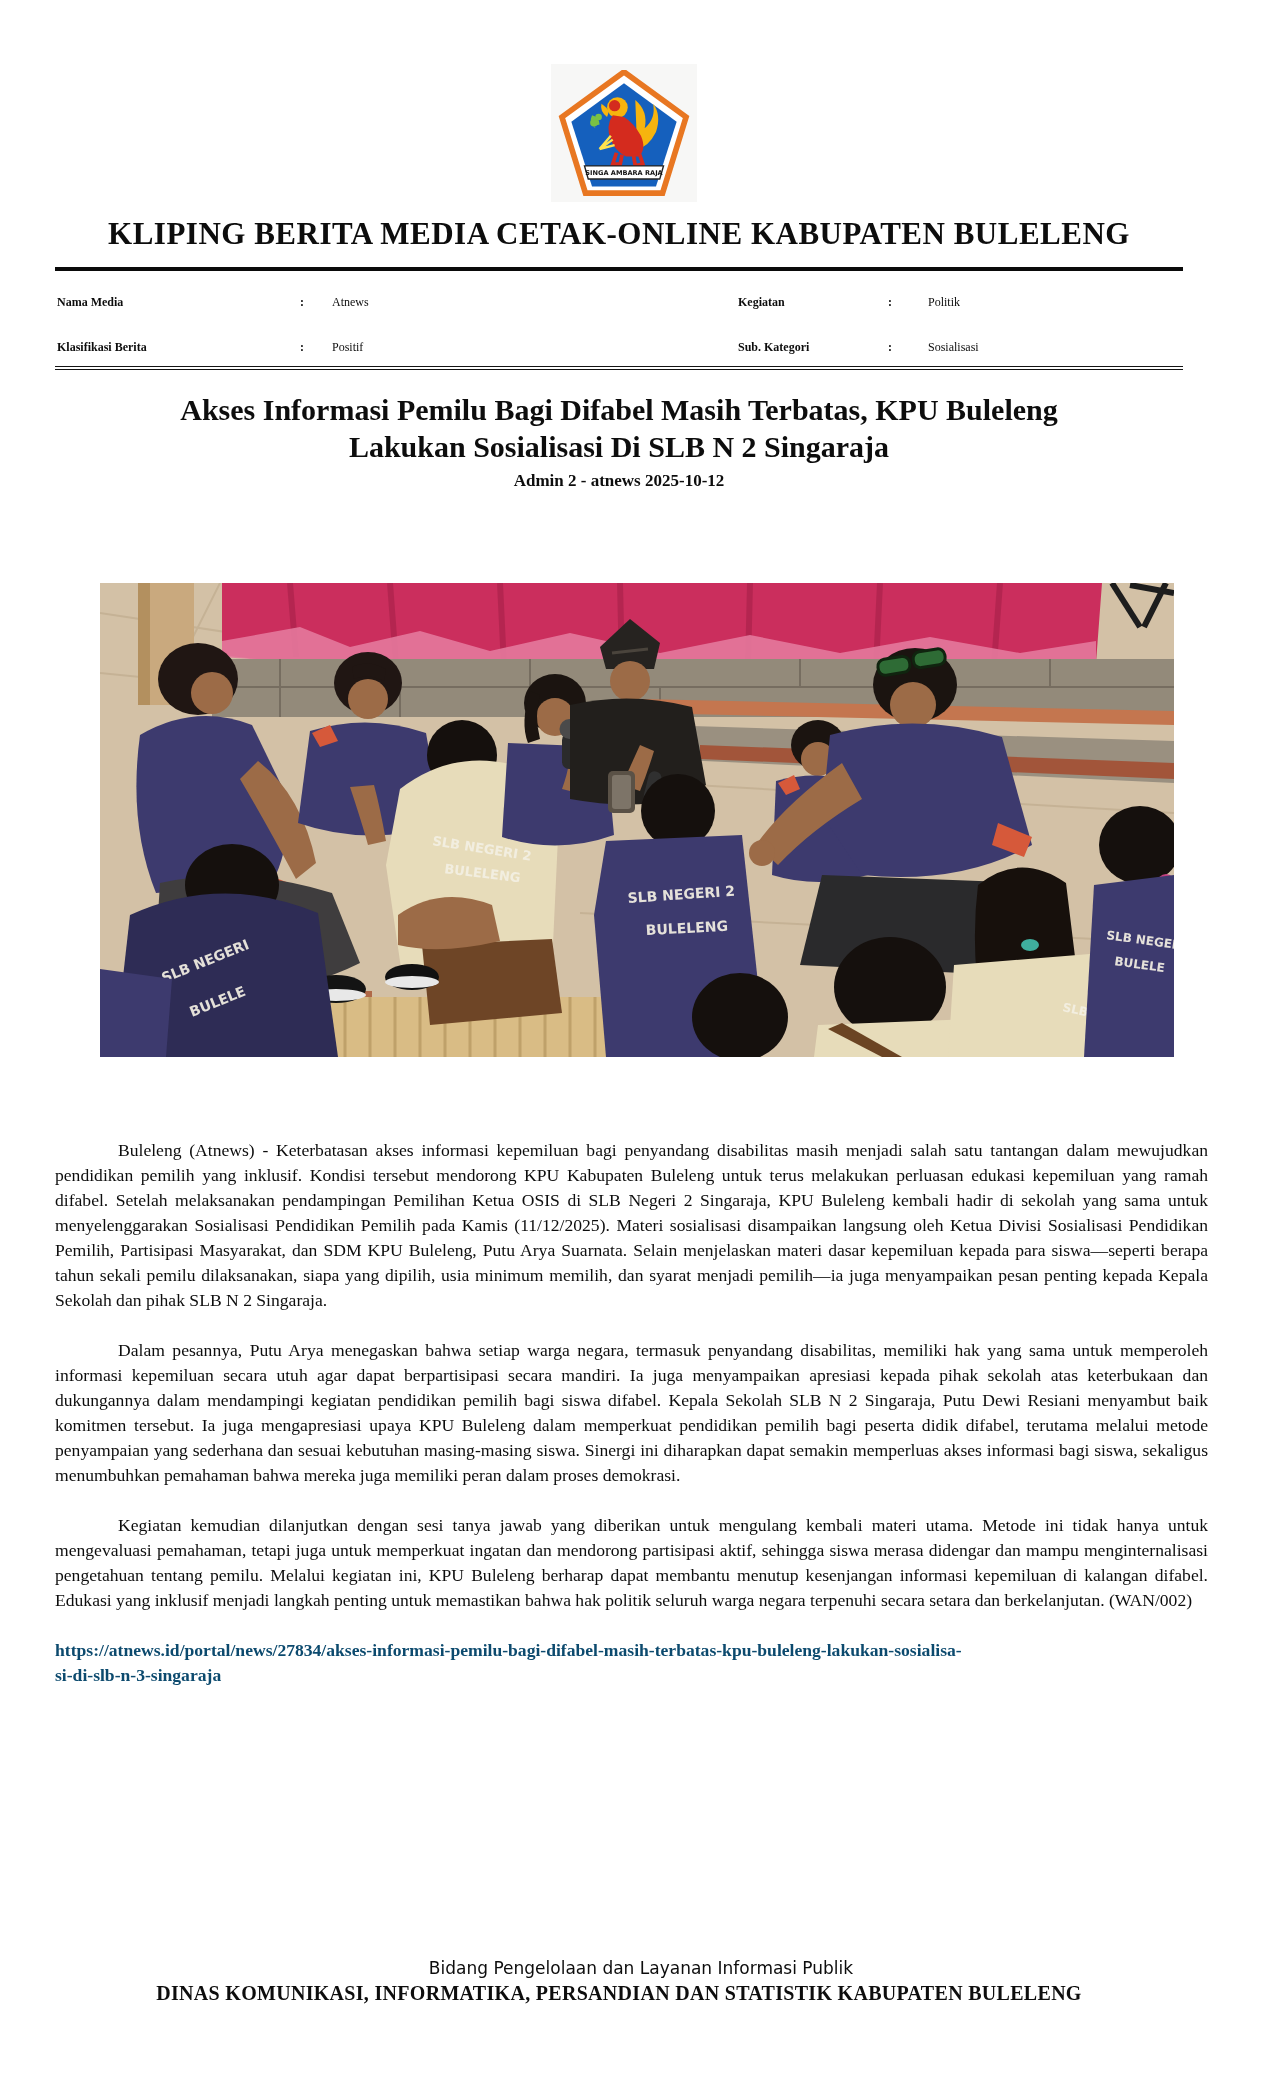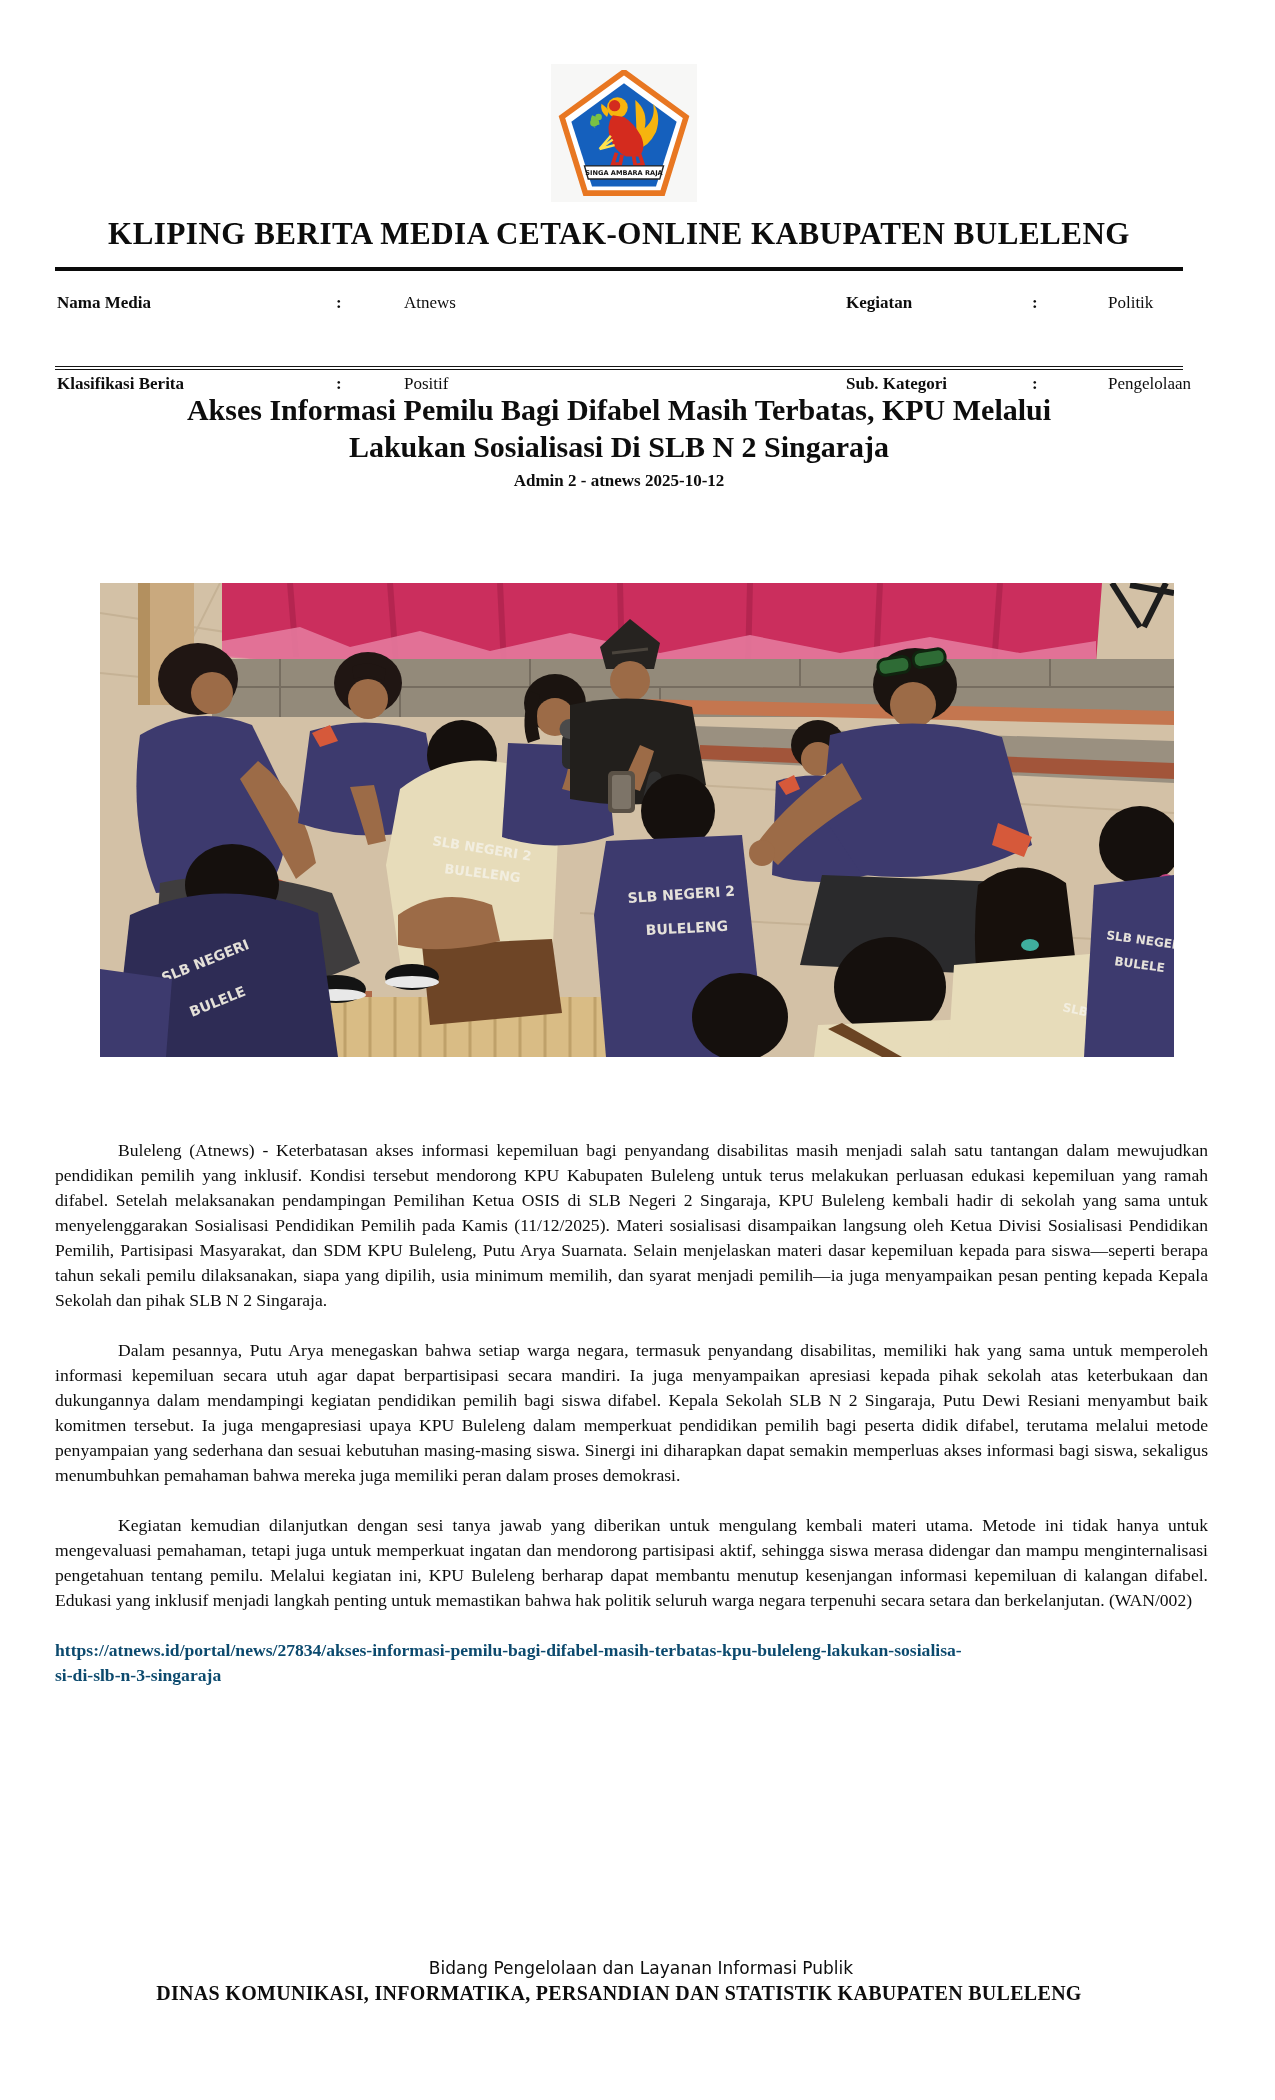--- a/index.html
+++ b/index.html
@@ -12,21 +12,21 @@
 
   
   .doc-title{position:absolute;top:216px;left:0;width:100%;text-align:center;
              font-size:31px;font-weight:bold;letter-spacing:.5px;white-space:nowrap;}
   .rule-thick{position:absolute;left:55px;right:55px;height:4px;background:#0a0a0a;}
   .rule-double{position:absolute;left:55px;right:55px;height:0;border-top:4px double #141414;}
 
   
   .meta{position:absolute;top:280px;left:57px;width:1163px;
         display:grid;grid-template-columns:243px 32px 406px 150px 40px auto;
-        grid-auto-rows:45px;align-items:center;font-size:17px;gap:36px;}
+        grid-auto-rows:45px;align-items:center;font-size:12px;}
   .meta .lab{font-weight:bold;}
   .meta .sep{font-weight:bold;}
   .meta .val{font-weight:normal;}
 
   
   .article-title{position:absolute;top:391px;left:0;width:100%;text-align:center;
                  font-size:30px;font-weight:bold;line-height:37px;}
   .byline{position:absolute;top:471px;left:0;width:100%;text-align:center;
           font-size:17px;font-weight:bold;}
 
@@ -96,26 +96,26 @@
     <div class="val">Atnews</div>
     <div class="lab">Kegiatan</div>
     <div class="sep">:</div>
     <div class="val">Politik</div>
 
     <div class="lab">Klasifikasi Berita</div>
     <div class="sep">:</div>
     <div class="val">Positif</div>
     <div class="lab">Sub. Kategori</div>
     <div class="sep">:</div>
-    <div class="val">Pengelolaan</div>
+    <div class="val">Sosialisasi</div>
   </div>
   <div class="rule-double" style="top:366px;"></div>
 
   <div class="article-title">
-    <div>Akses Informasi Pemilu Bagi Difabel Masih Terbatas, KPU Melalui</div>
+    <div>Akses Informasi Pemilu Bagi Difabel Masih Terbatas, KPU Buleleng</div>
     <div>Lakukan Sosialisasi Di SLB N 2 Singaraja</div>
   </div>
   <div class="byline">Admin 2 - atnews 2025-10-12</div>
 
   <div class="photo">
     <svg width="1074" height="474" viewBox="0 0 1074 474" preserveAspectRatio="none">
 
       <rect x="0" y="0" width="1074" height="474" class="c-floor"></rect>
       <g stroke="#c0ac8f" stroke-width="2" opacity=".7">
         <path d="M0,30 L330,80" fill="none"></path>

